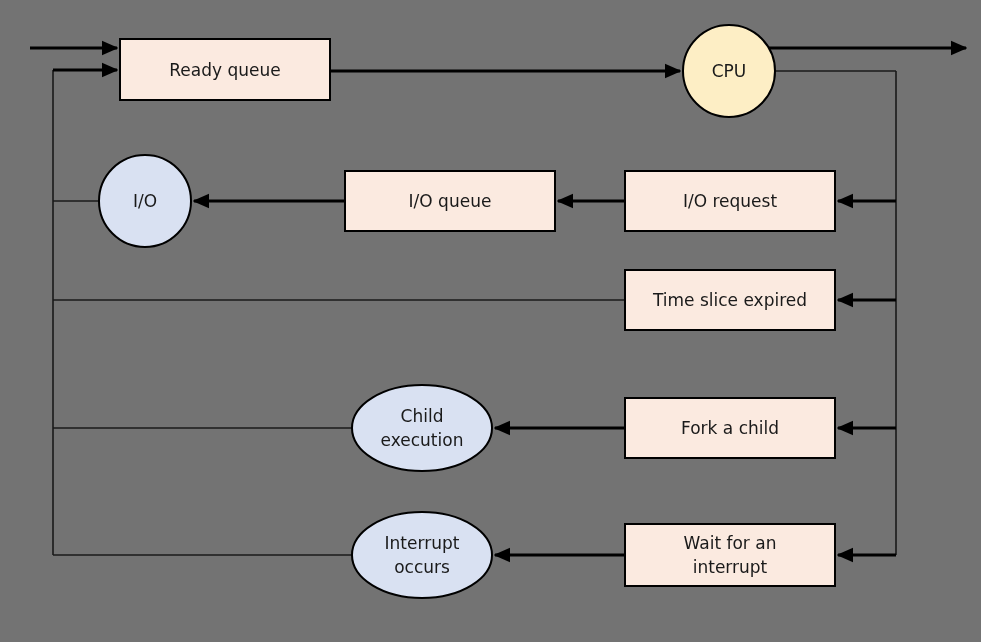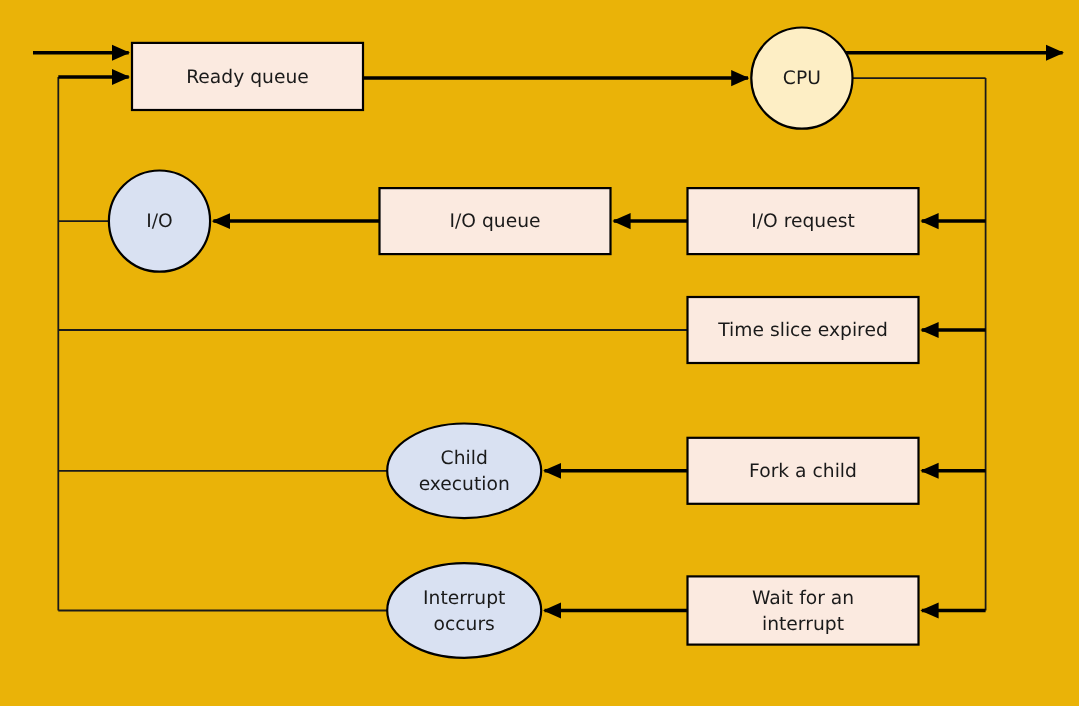--- a/index.html
+++ b/index.html
@@ -11,21 +11,21 @@
   body {
     width: 981px;
     height: 642px;
     overflow: hidden;
     font-family: "DejaVu Sans", "Liberation Sans", sans-serif;
   }
   #diagram-root {
     position: relative;
     width: 981px;
     height: 642px;
-    background: #eab308;
+    background: #737373;
   }
   svg#flow-svg {
     display: block;
     width: 981px;
     height: 642px;
   }
   .node-shape {
     stroke: #000000;
     stroke-width: 2;
   }

